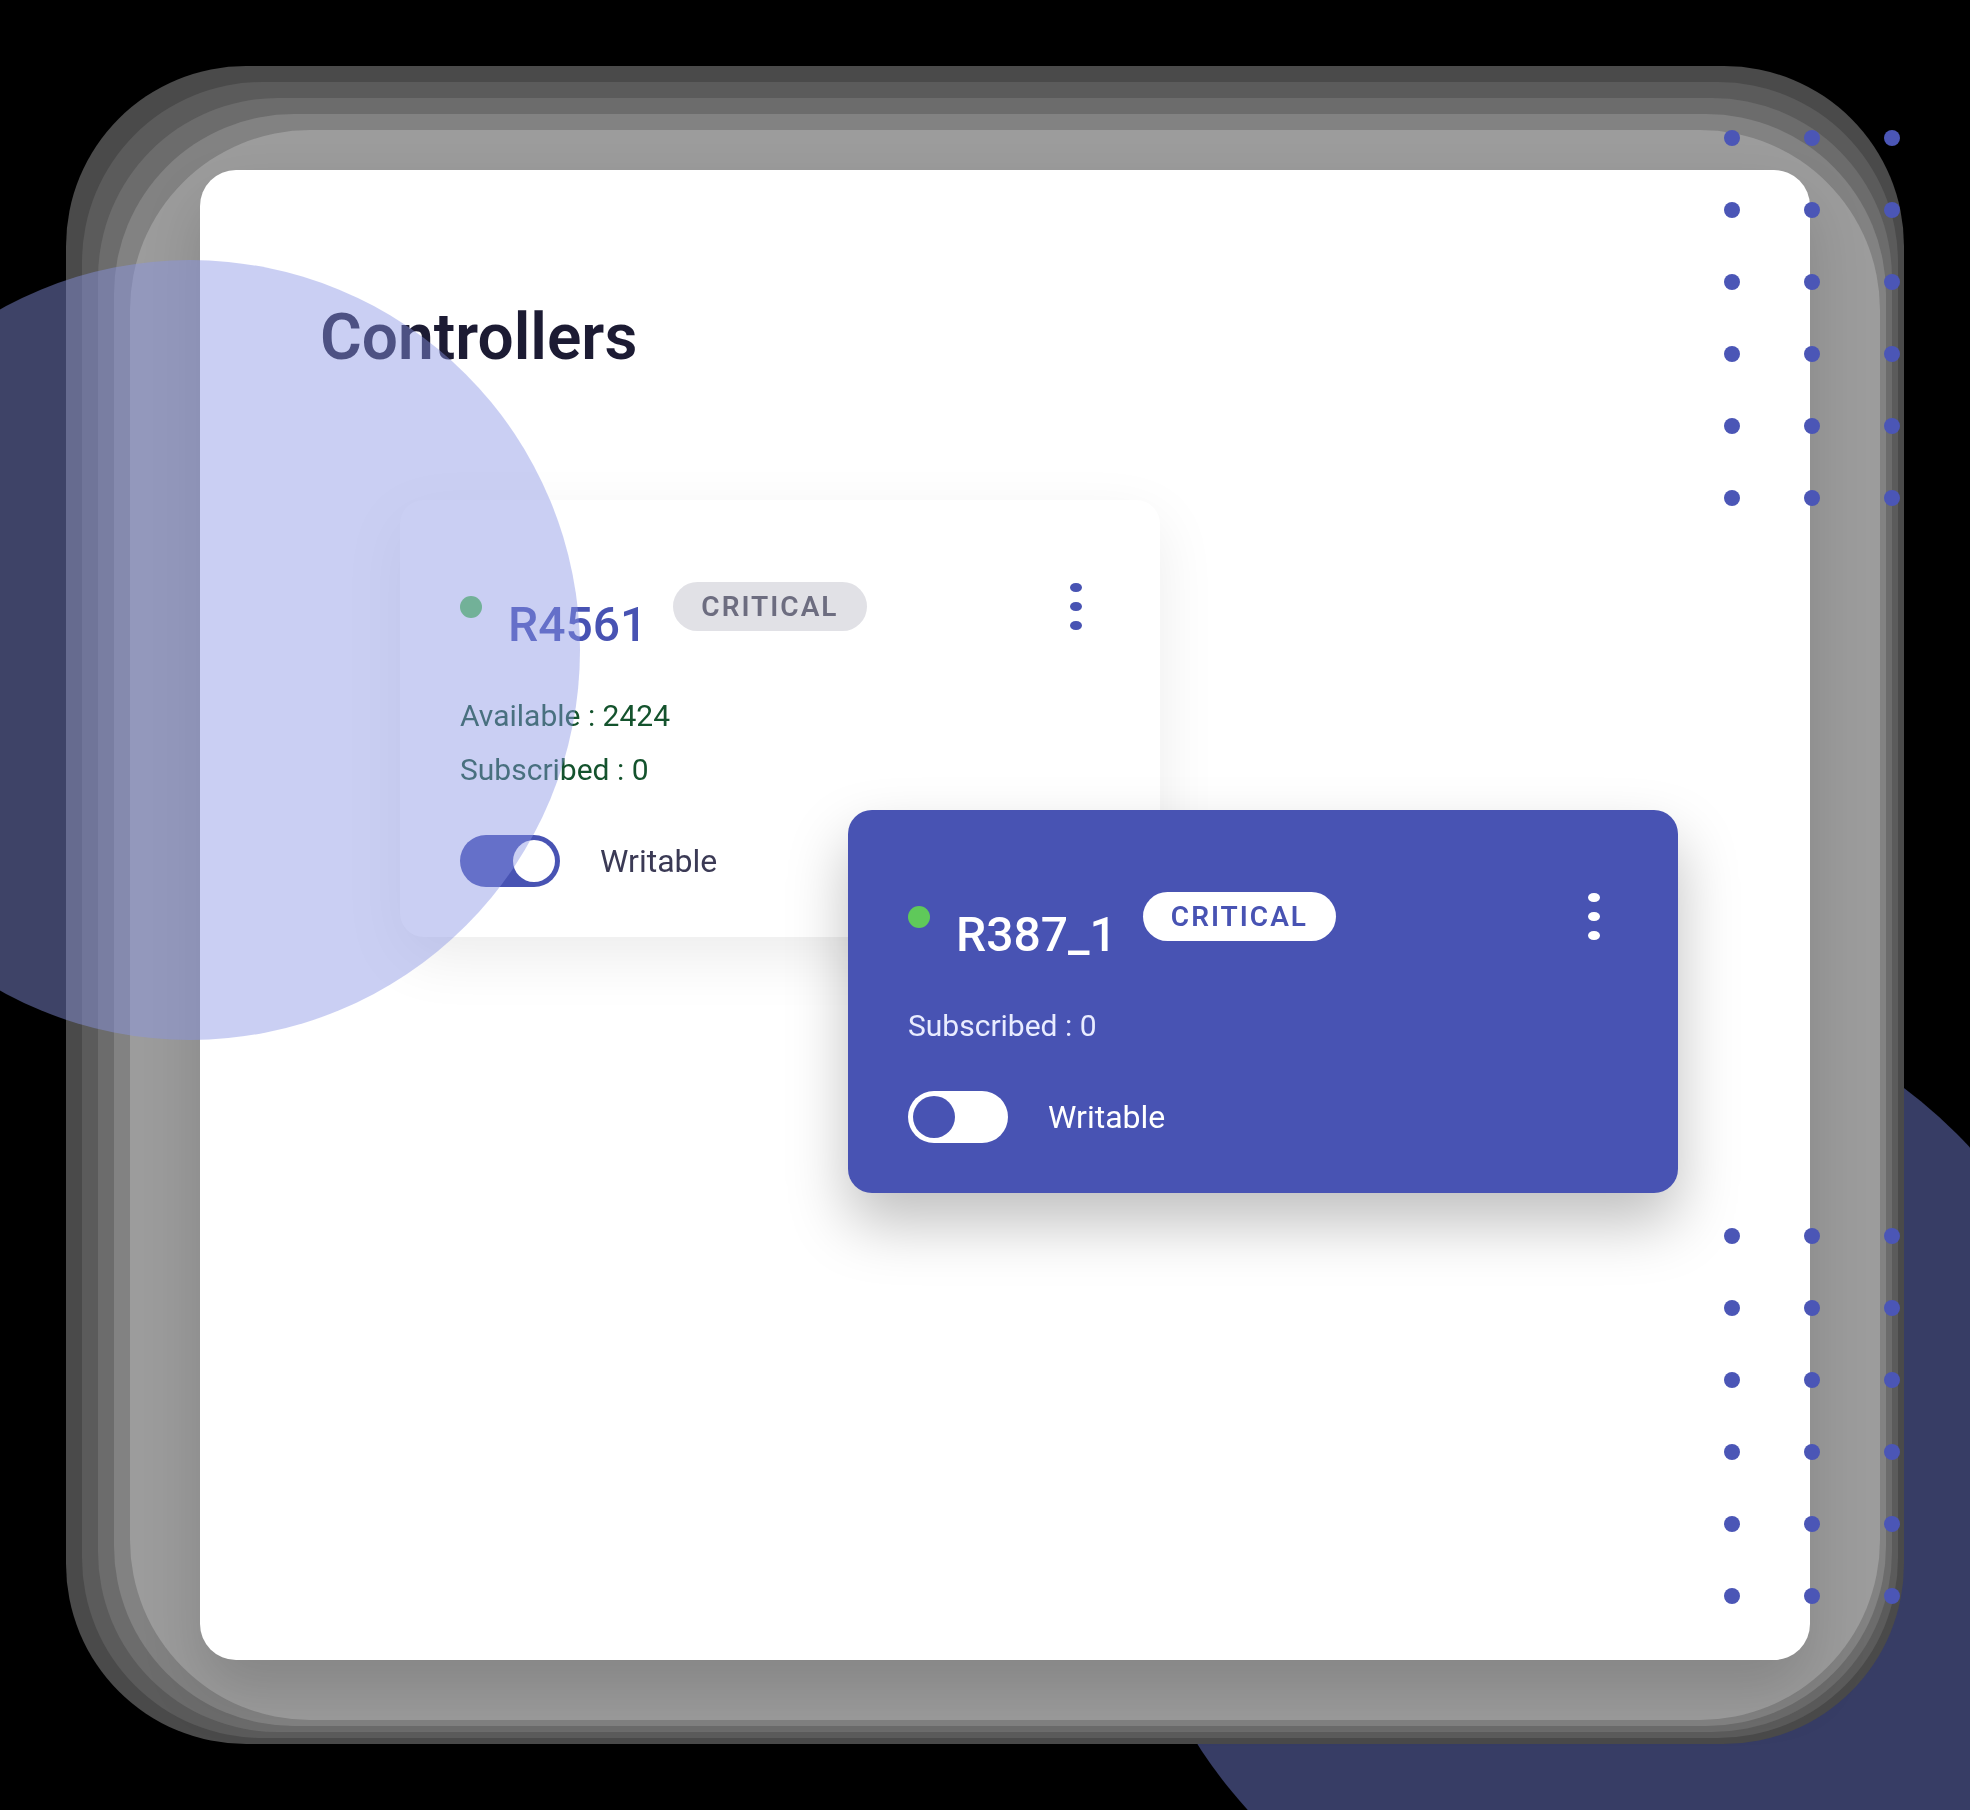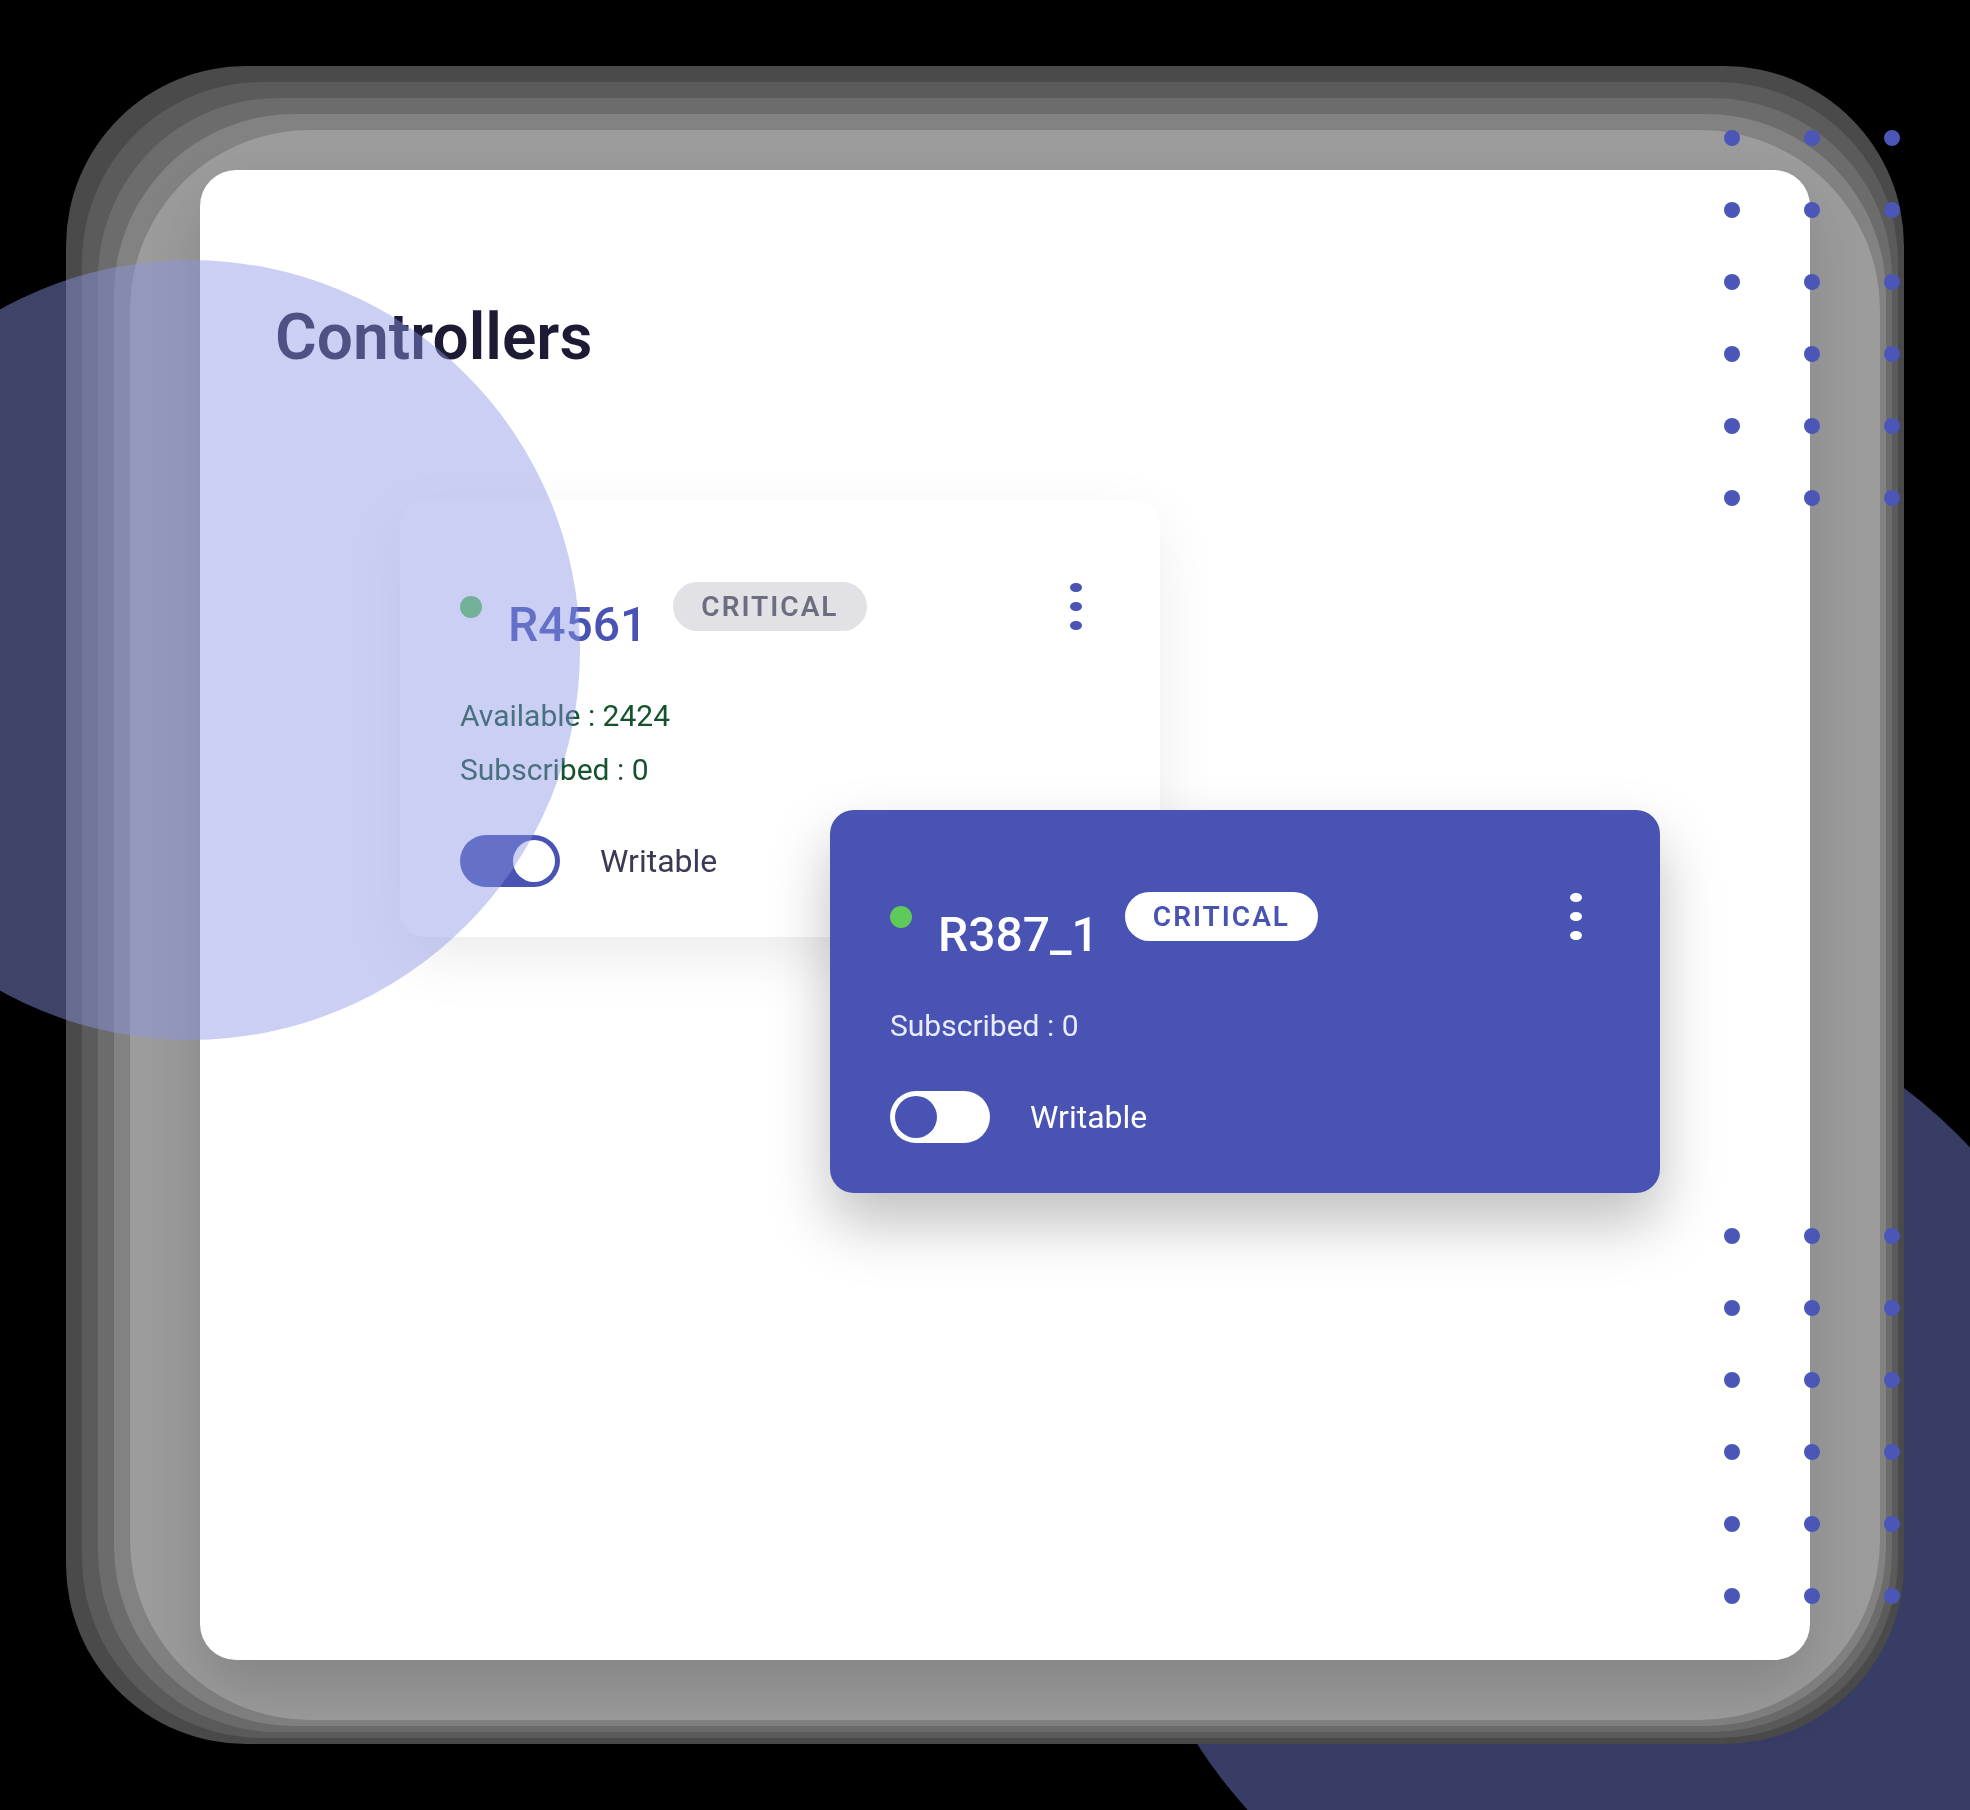--- a/index.html
+++ b/index.html
@@ -80,21 +80,21 @@
     .app-panel {
       position: absolute;
       top: 170px;
       left: 200px;
       right: 160px;
       bottom: 150px;
       background: #fff;
       border-radius: 36px;
       z-index: 15;
       box-shadow: 0 30px 60px rgba(0,0,0,0.15);
-      padding: 130px 75px;
+      padding: 130px 120px;
     }
     
     .page-title {
       font-size: 64px;
       font-weight: 600;
       color: #1c1b33;
       margin-bottom: 60px;
     }
     
     .card {
@@ -107,21 +107,21 @@
       top: 330px;
       left: 200px;
       width: 760px;
       background: #fff;
       box-shadow: 0 20px 60px rgba(0,0,0,0.08);
       z-index: 20;
     }
     
     .card-dark {
       top: 640px;
-      left: 630px;
+      left: 648px;
       width: 830px;
       background: #4853b3;
       box-shadow: 0 30px 60px rgba(0,0,0,0.25);
       z-index: 25;
       color: #fff;
     }
     
     .card-header {
       display: flex;
       align-items: center;

